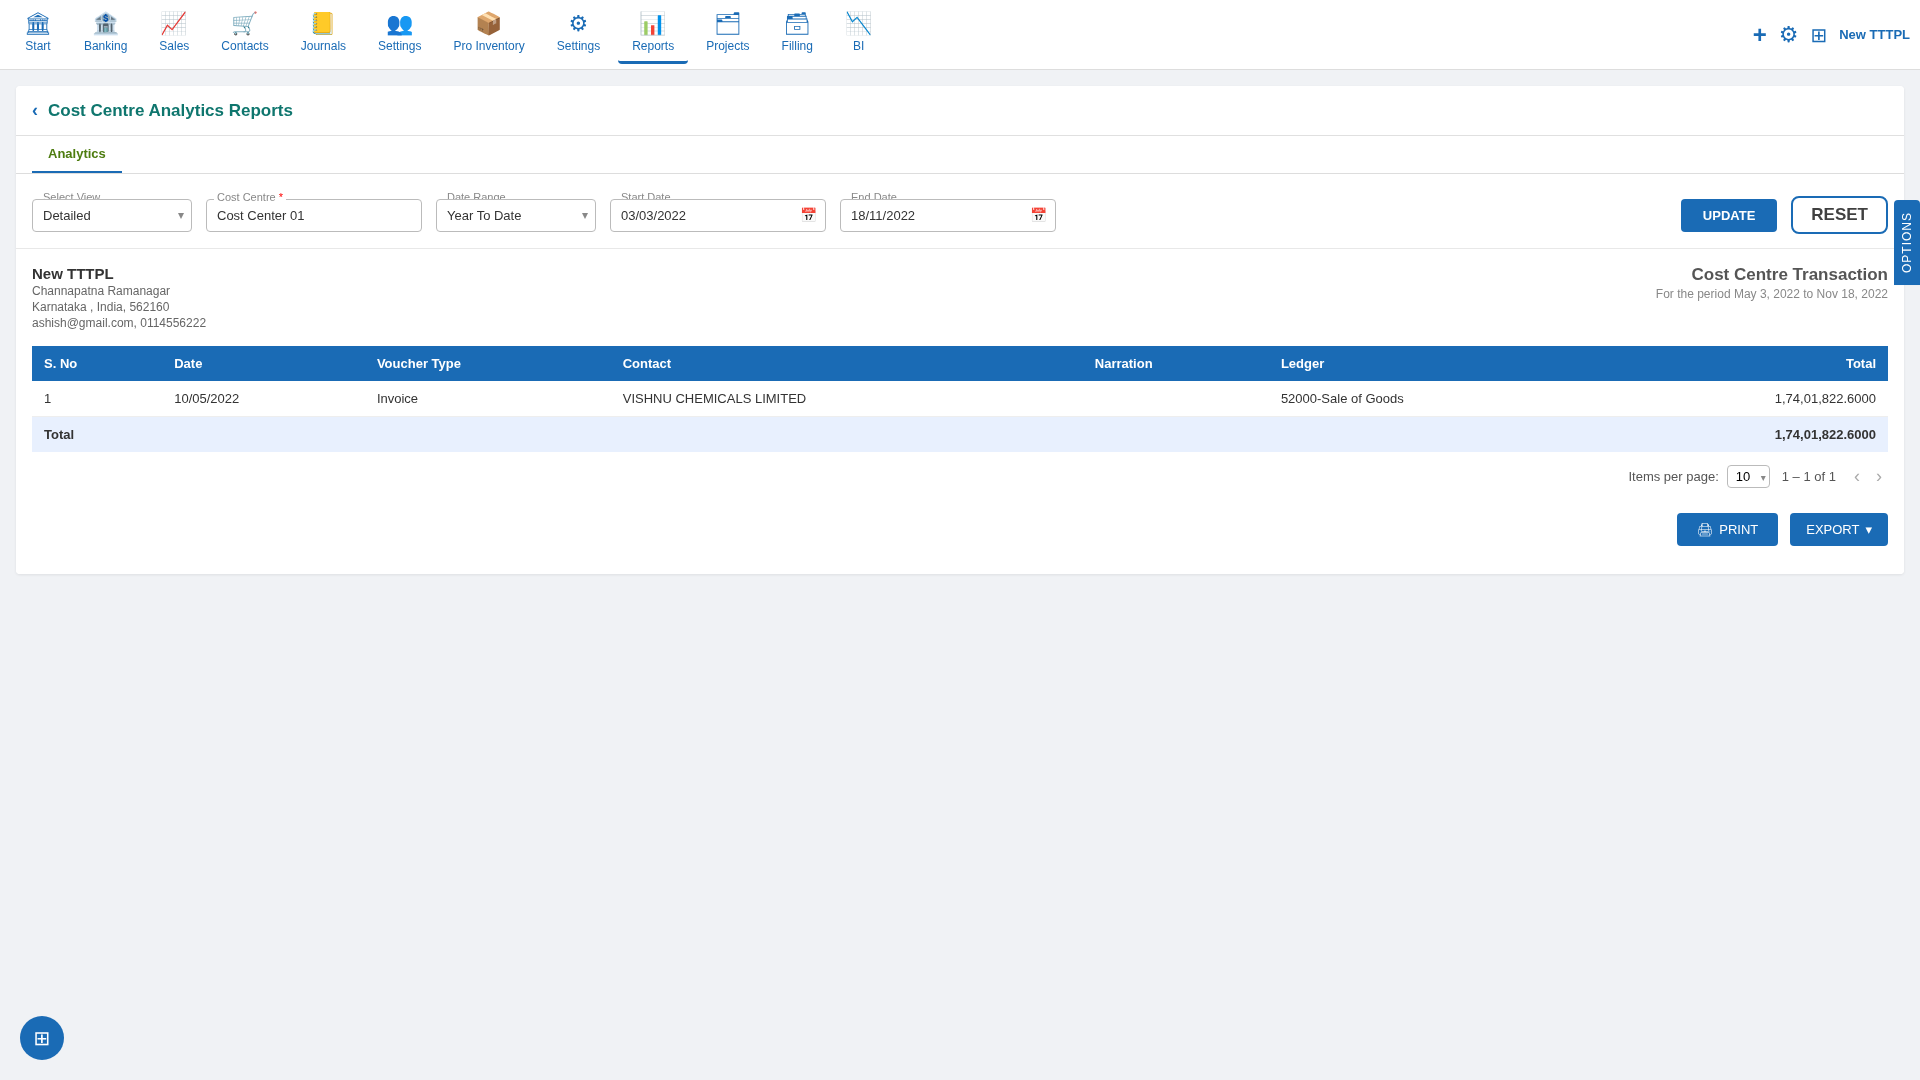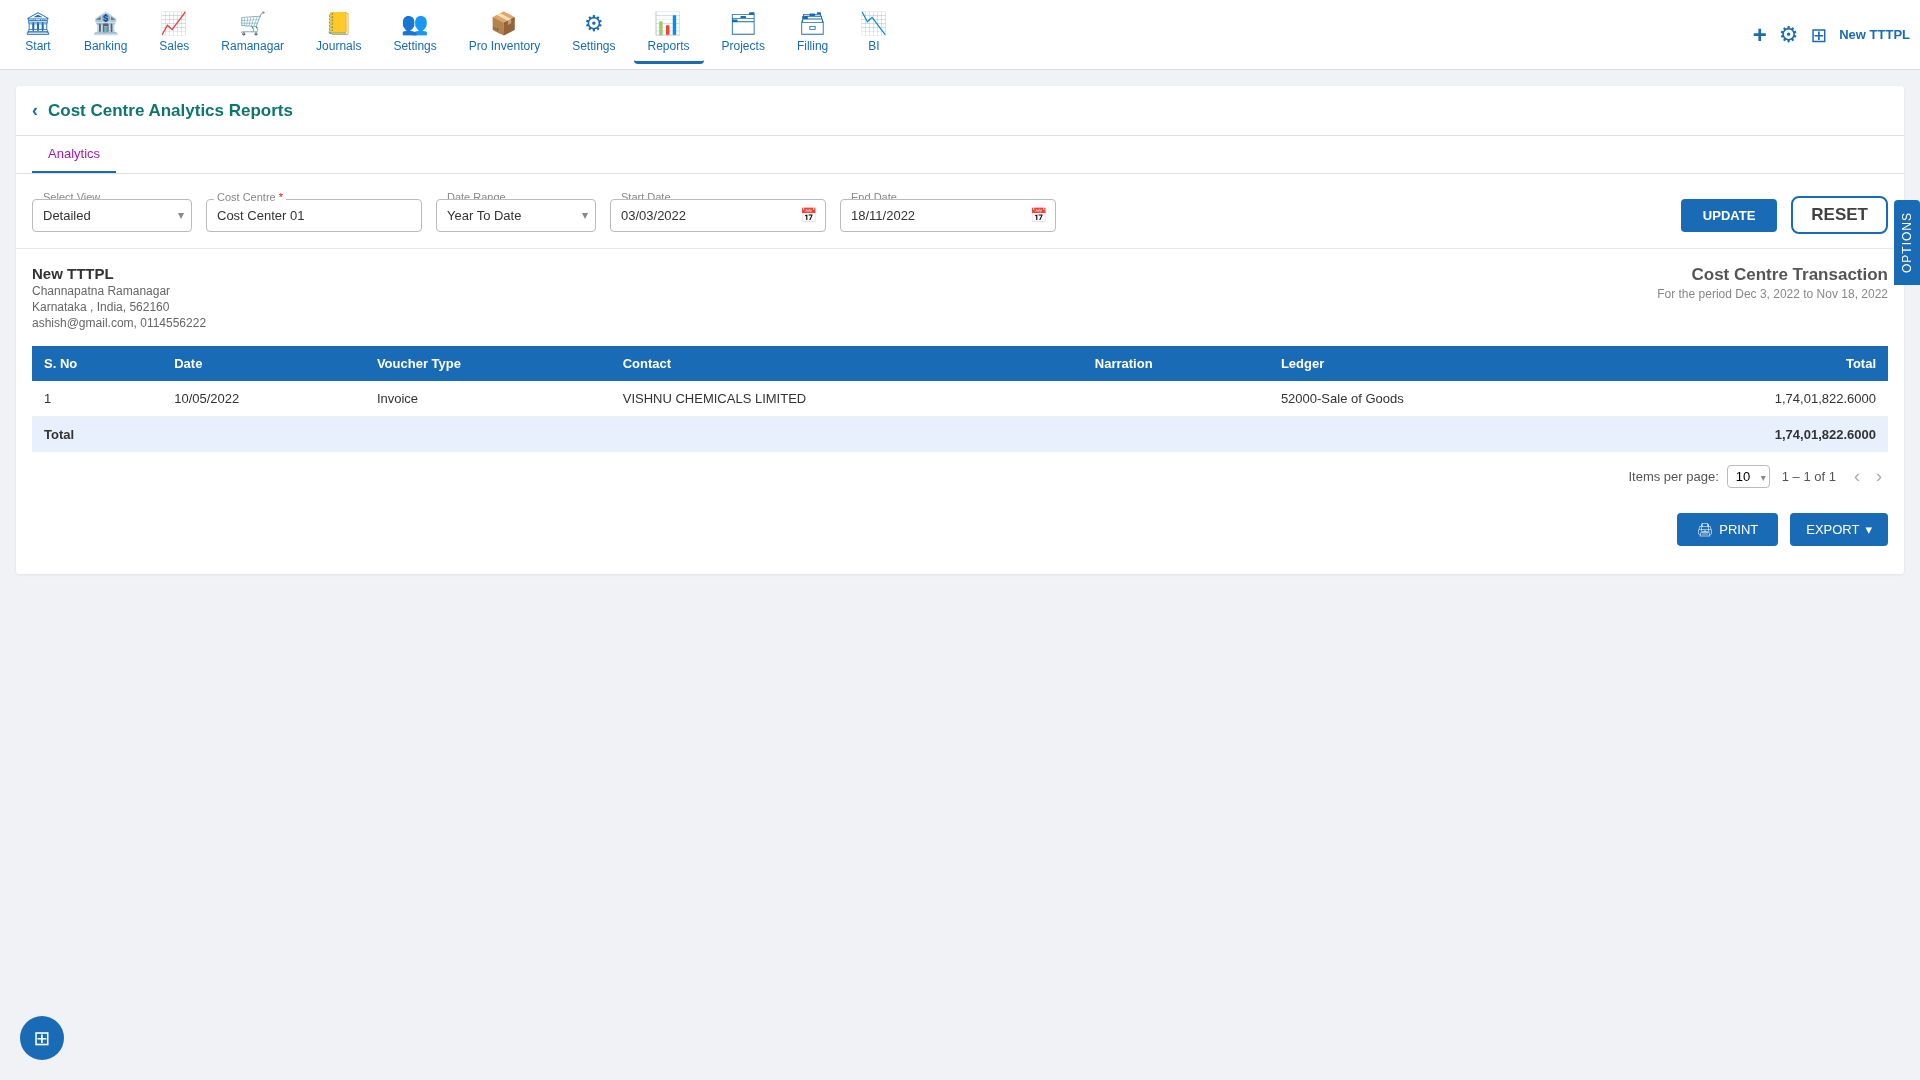--- a/index.html
+++ b/index.html
@@ -122,23 +122,23 @@
     }
     .tab-item {
       display: inline-block;
       padding: 10px 16px;
       cursor: pointer;
       font-size: 13px;
       color: #555;
       border-bottom: 2px solid transparent;
     }
     .tab-item.active {
-      color: #a21caf;
+      color: #4d7c0f;
       border-bottom: 2px solid #1a6bb5;
-      font-weight: 400;
+      font-weight: 700;
     }
     .filter-group {
       display: flex;
       flex-direction: column;
       gap: 2px;
       position: relative;
     }
     .filter-label {
       font-size: 11px;
       color: #888;
@@ -422,21 +422,21 @@
       <div class="nav-item">
     <span class="nav-icon">🏦</span>
     <span>Banking</span>
   </div>
       <div class="nav-item">
     <span class="nav-icon">📈</span>
     <span>Sales</span>
   </div>
       <div class="nav-item">
     <span class="nav-icon">🛒</span>
-    <span>Ramanagar</span>
+    <span>Contacts</span>
   </div>
       <div class="nav-item">
     <span class="nav-icon">📒</span>
     <span>Journals</span>
   </div>
       <div class="nav-item">
     <span class="nav-icon">👥</span>
     <span>Settings</span>
   </div>
       <div class="nav-item">
@@ -547,21 +547,21 @@
 
       <div class="report-header">
         <div class="company-info">
           <div class="company-title">New TTTPL</div>
           <div class="company-address">Channapatna Ramanagar</div>
           <div class="company-address">Karnataka , India, 562160</div>
           <div class="company-address">ashish@gmail.com, 0114556222</div>
         </div>
         <div class="report-meta">
           <div class="report-type">Cost Centre Transaction</div>
-          <div class="report-period">For the period Dec 3, 2022 to Nov 18, 2022</div>
+          <div class="report-period">For the period May 3, 2022 to Nov 18, 2022</div>
         </div>
       </div>
 
       <table class="data-table">
         <thead>
           <tr>
             <th>S. No</th>
             <th>Date</th>
             <th>Voucher Type</th>
             <th>Contact</th>

